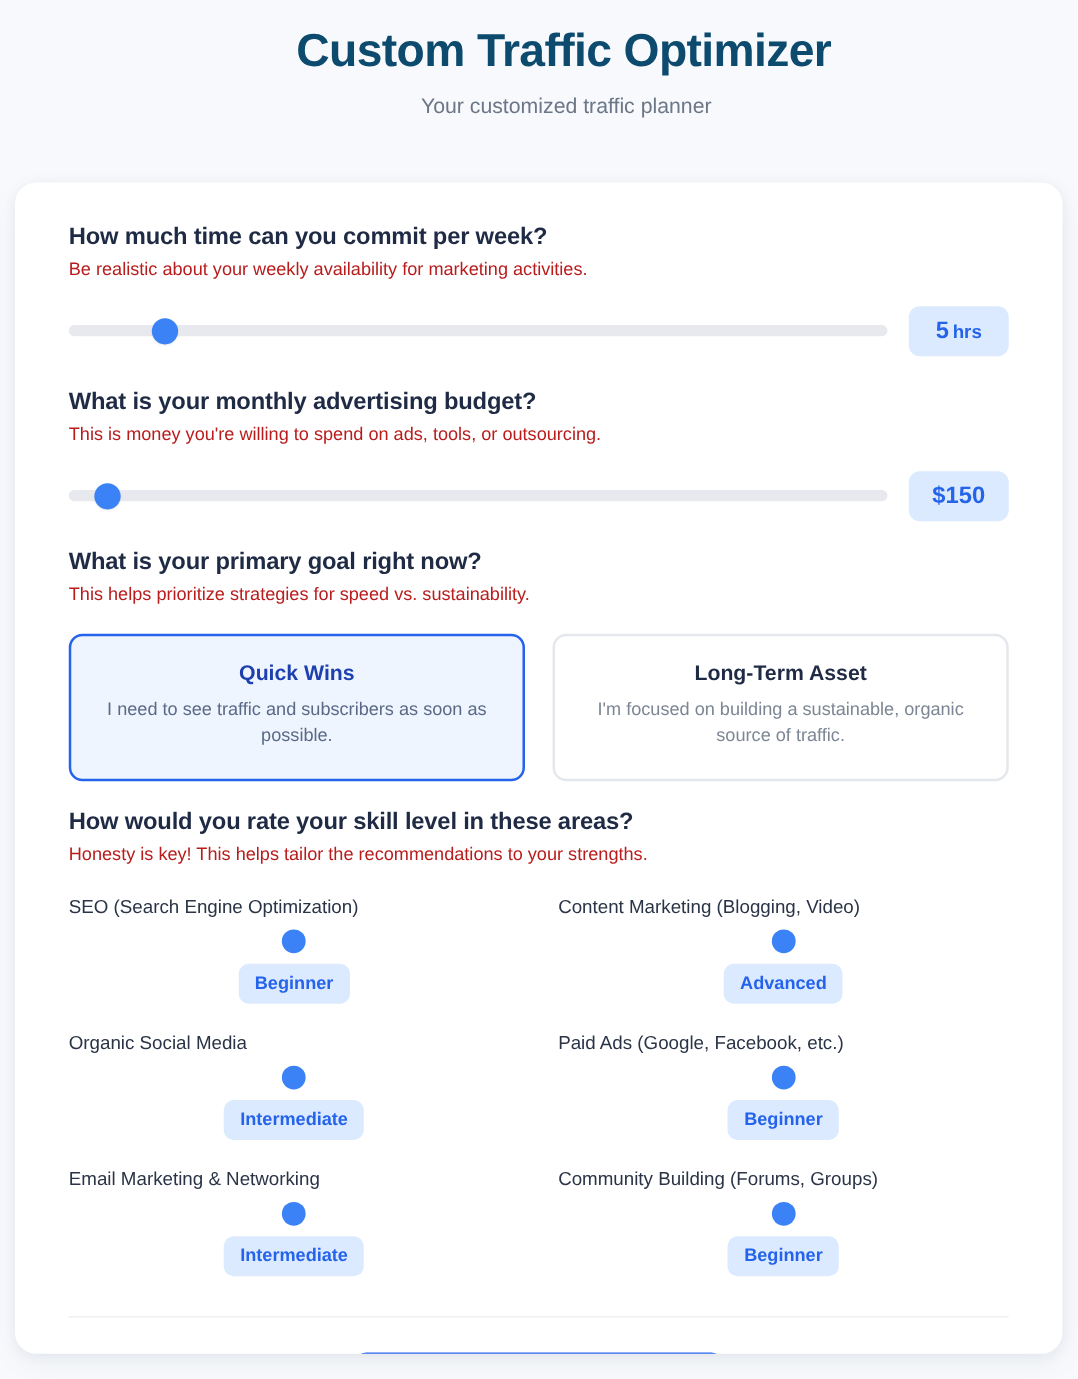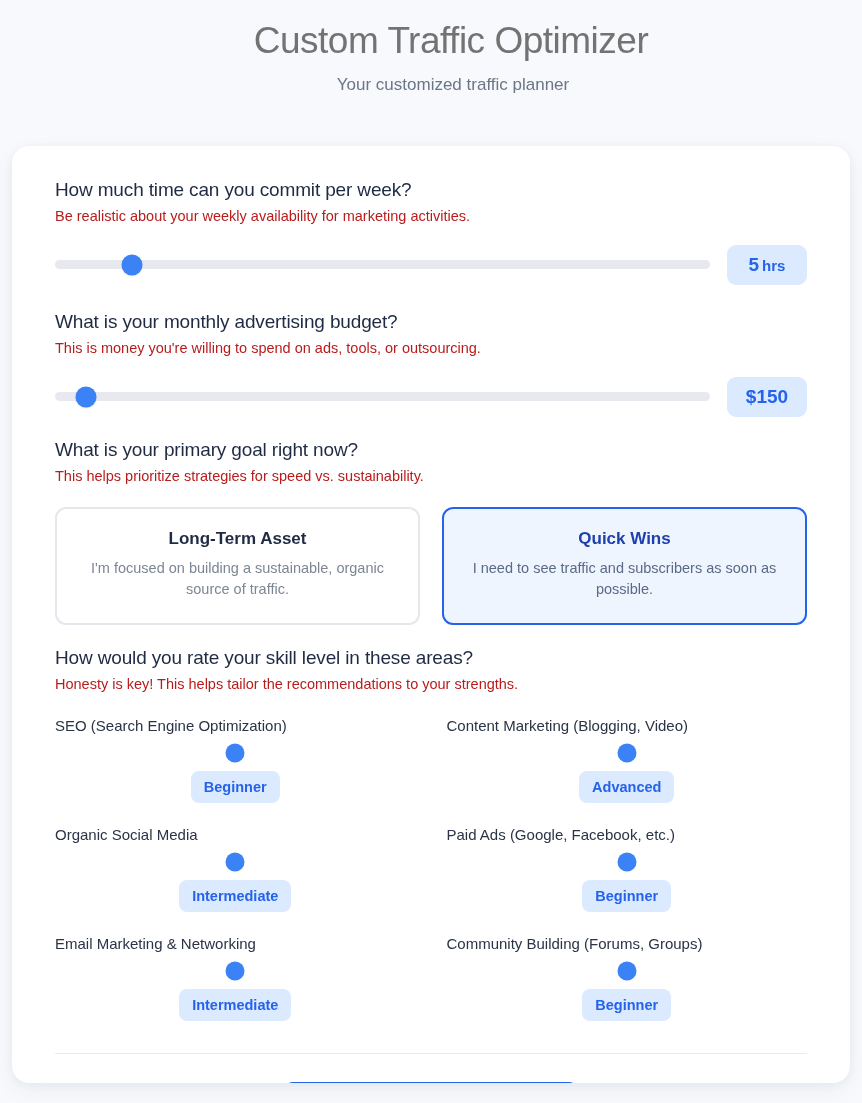--- a/index.html
+++ b/index.html
@@ -19,23 +19,23 @@
   }
 
   
   .page-header {
     padding-top: 18px;
     text-align: center;
   }
 
   .page-title {
     font-size: 37px;
-    font-weight: 400;
+    font-weight: 700;
     letter-spacing: -0.5px;
-    color: #737373;
+    color: #0c4a6e;
     line-height: 1.25;
     margin-left: 40px;
   }
 
   .page-subtitle {
     margin-top: 11px;
     font-size: 17px;
     color: #6b7687;
     font-weight: 400;
     padding-left: 44px;
@@ -54,21 +54,21 @@
                 0 8px 26px rgba(25, 40, 80, 0.045);
     padding: 0 43px;
     overflow: hidden;
   }
 
   
   .question-block { padding-top: 0; }
 
   .q-title {
     font-size: 19px;
-    font-weight: 400;
+    font-weight: 700;
     color: #1f2a44;
     letter-spacing: -0.15px;
   }
 
   .q-sub {
     margin-top: 7px;
     font-size: 14.5px;
     color: #b91c1c;
     font-weight: 400;
   }
@@ -289,28 +289,28 @@
       <div class="value-badge">$150</div>
     </div>
   </div>
 
   <div class="gap-md"></div>
 
   <div class="question-block">
     <div class="q-title">What is your primary goal right now?</div>
     <div class="q-sub">This helps prioritize strategies for speed vs. sustainability.</div>
     <div class="goal-grid">
+      <div class="goal-card selected">
+        <div class="goal-name">Quick Wins</div>
+        <div class="goal-desc">I need to see traffic and subscribers as soon as possible.</div>
+      </div>
       <div class="goal-card">
         <div class="goal-name">Long-Term Asset</div>
         <div class="goal-desc">I'm focused on building a sustainable, organic source of traffic.</div>
       </div>
-      <div class="goal-card selected">
-        <div class="goal-name">Quick Wins</div>
-        <div class="goal-desc">I need to see traffic and subscribers as soon as possible.</div>
-      </div>
     </div>
   </div>
 
   <div class="gap-md"></div>
 
   <div class="question-block">
     <div class="q-title">How would you rate your skill level in these areas?</div>
     <div class="q-sub">Honesty is key! This helps tailor the recommendations to your strengths.</div>
 
     <div class="skills-grid">

